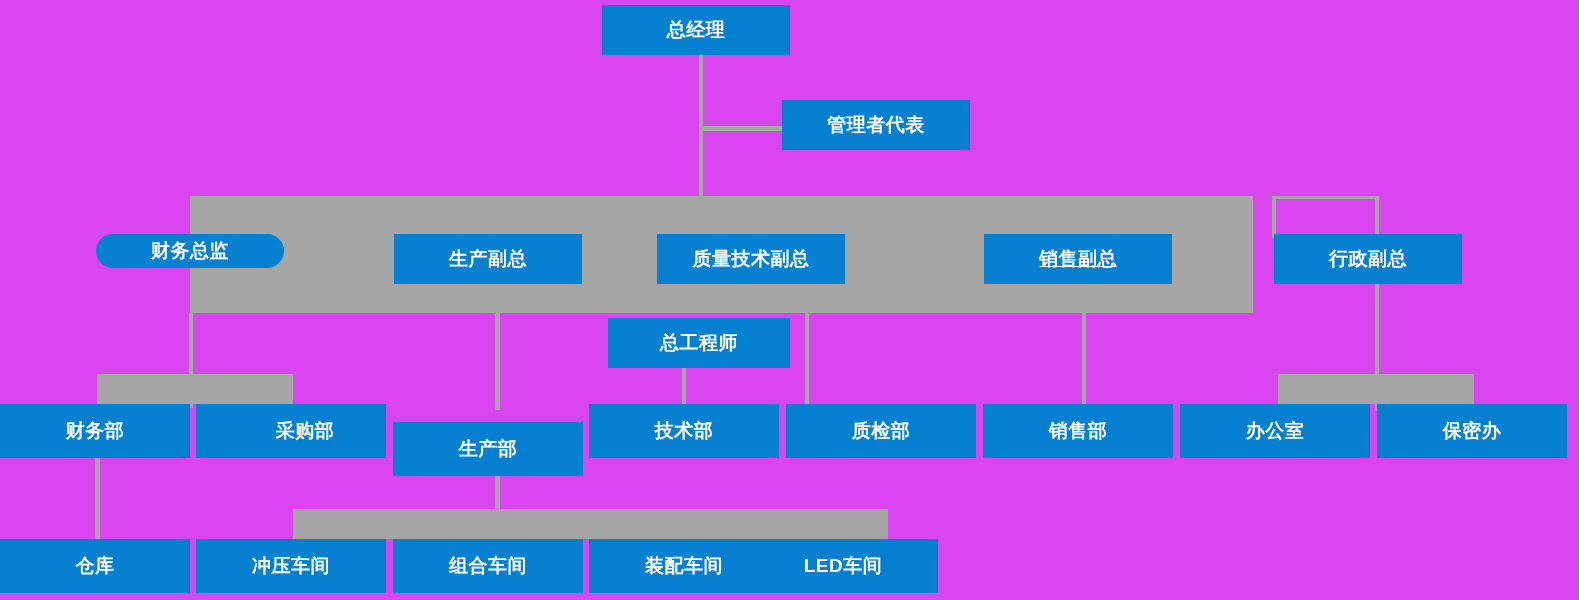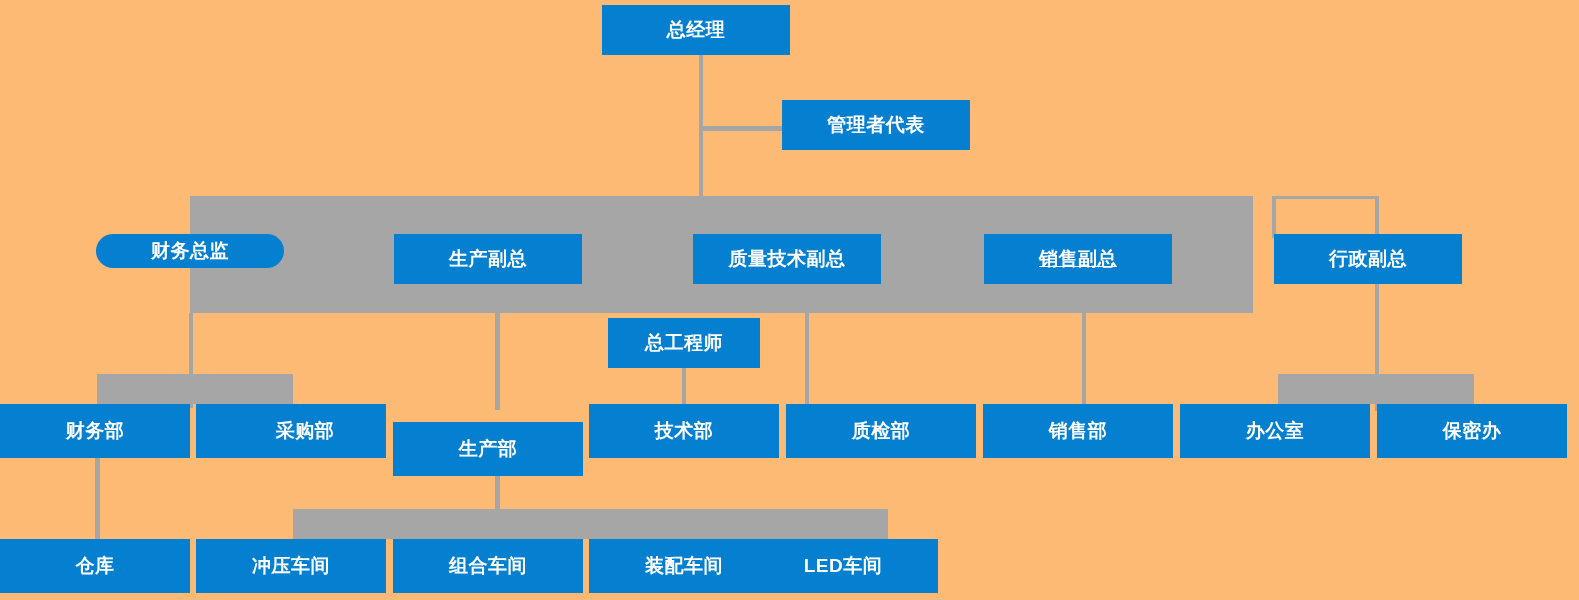--- a/index.html
+++ b/index.html
@@ -5,21 +5,21 @@
 <style>
   html, body {
     margin: 0;
     padding: 0;
     background: #ffffff;
   }
   #canvas {
     position: relative;
     width: 1579px;
     height: 600px;
-    background: #fdba74;
+    background: #d946ef;
     overflow: hidden;
     font-family: "Liberation Sans", "DejaVu Sans", sans-serif;
   }
   .node {
     position: absolute;
     background: #0580d1;
     color: #ffffff;
     font-weight: bold;
     font-size: 19px;
     display: flex;
@@ -64,24 +64,24 @@
   <div class="conn" style="left: 1082px; top: 313px; width: 4px; height: 97px;"></div>
   <div class="conn" style="left: 1278px; top: 374px; width: 196px; height: 30px;"></div>
   <div class="conn" style="left: 95px; top: 458px; width: 5px; height: 85px;"></div>
   <div class="conn" style="left: 495px; top: 458px; width: 5px; height: 85px;"></div>
   <div class="conn" style="left: 293px; top: 509px; width: 595px; height: 30px;"></div>
 
   <div class="node" style="left: 602px; top: 5px; width: 188px; height: 50px;">总经理</div>
   <div class="node" style="left: 782px; top: 100px; width: 188px; height: 50px;">管理者代表</div>
   <div class="node" style="left: 96px; top: 234px; width: 188px; height: 34px; border-radius: 19px;">财务总监</div>
   <div class="node" style="left: 394px; top: 234px; width: 188px; height: 50px;">生产副总</div>
-  <div class="node" style="left: 657px; top: 234px; width: 188px; height: 50px; margin-left: 36px;">质量技术副总</div>
+  <div class="node" style="left: 657px; top: 234px; width: 188px; height: 50px;">质量技术副总</div>
   <div class="node" style="left: 984px; top: 234px; width: 188px; height: 50px; text-decoration: underline;">销售副总</div>
   <div class="node" style="left: 1274px; top: 234px; width: 188px; height: 50px;">行政副总</div>
-  <div class="node" style="left: 608px; top: 318px; width: 152px; height: 50px; text-align: center;">总工程师</div>
+  <div class="node" style="left: 608px; top: 318px; width: 182px; height: 50px; text-align: center;">总工程师</div>
 
   <div id="department-row">
       <div class="node" style="left: 0px; top: 404px; width: 190px; height: 54px;">财务部</div>
       <div class="node" style="left: 196px; top: 404px; width: 190px; height: 54px; padding-left: 28px;">采购部</div>
       <div class="node" style="left: 393px; top: 404px; width: 190px; height: 54px; margin-top: 18px;">生产部</div>
       <div class="node" style="left: 589px; top: 404px; width: 190px; height: 54px;">技术部</div>
       <div class="node" style="left: 786px; top: 404px; width: 190px; height: 54px;">质检部</div>
       <div class="node" style="left: 983px; top: 404px; width: 190px; height: 54px;">销售部</div>
       <div class="node" style="left: 1180px; top: 404px; width: 190px; height: 54px;">办公室</div>
       <div class="node" style="left: 1377px; top: 404px; width: 190px; height: 54px;">保密办</div>

